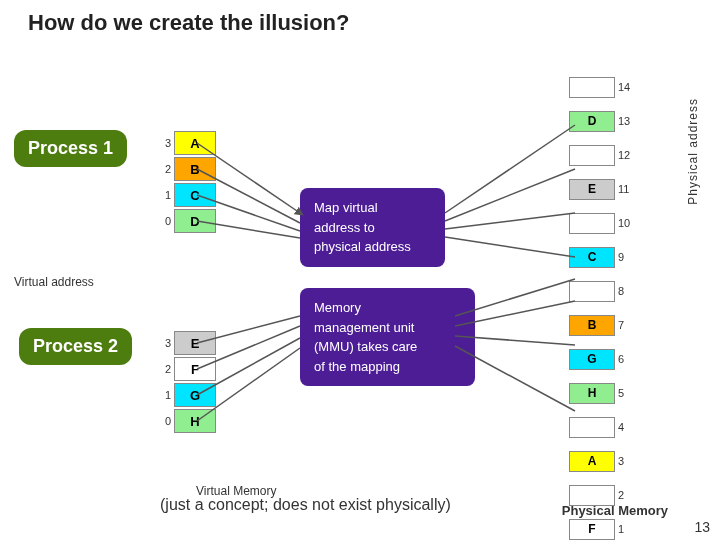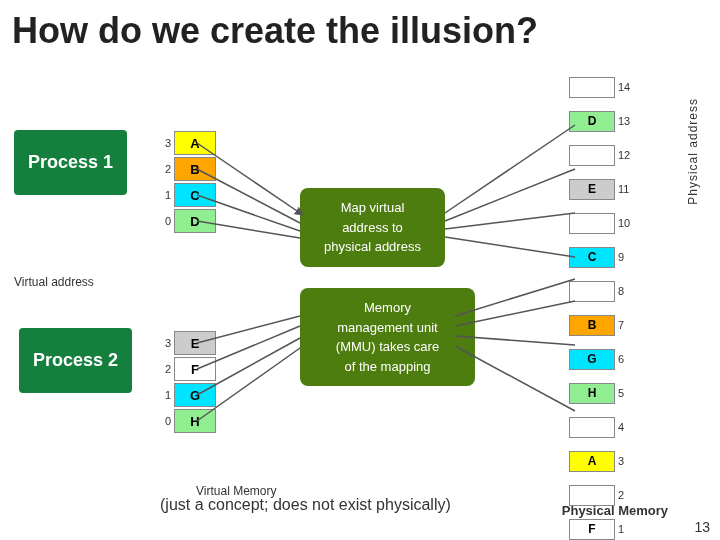--- a/index.html
+++ b/index.html
@@ -6,43 +6,43 @@
     body {
       width: 720px;
       height: 540px;
       background: white;
       font-family: Arial, sans-serif;
       overflow: hidden;
       position: relative;
     }
 
     .title {
-      font-size: 36px;
+      font-size: 22px;
       font-weight: bold;
       color: #222;
-      padding: 10px 20px 0 12px;
+      padding: 10px 20px 0 28px;
     }
 
     .main-content {
       position: absolute;
       top: 48px;
       left: 0;
       width: 720px;
       height: 492px;
     }
 
     
     .process-label {
       position: absolute;
-      background: #15803d;
+      background: #4d7c0f;
       color: white;
       font-size: 18px;
       font-weight: bold;
-      padding: 22px 14px;
-      border-radius: 4px;
+      padding: 8px 14px;
+      border-radius: 12px;
     }
     .process1-label { top: 82px; left: 14px; }
     .process2-label { top: 280px; left: 19px; }
 
     .virtual-address-label {
       position: absolute;
       top: 227px;
       left: 14px;
       font-size: 12px;
       color: #333;
@@ -81,26 +81,26 @@
     }
 
     
     .p1-blocks { top: 82px; left: 155px; }
     
     .p2-blocks { top: 282px; left: 155px; }
 
     
     .info-box {
       position: absolute;
-      background: #4d7c0f;
+      background: #4c1d95;
       color: white;
       border-radius: 8px;
       padding: 10px 14px;
       font-size: 13px;
-      text-align: center;
+      text-align: left;
       line-height: 1.5;
     }
 
     .map-box {
       top: 140px;
       left: 300px;
       width: 145px;
     }
 
     .mmu-box {

